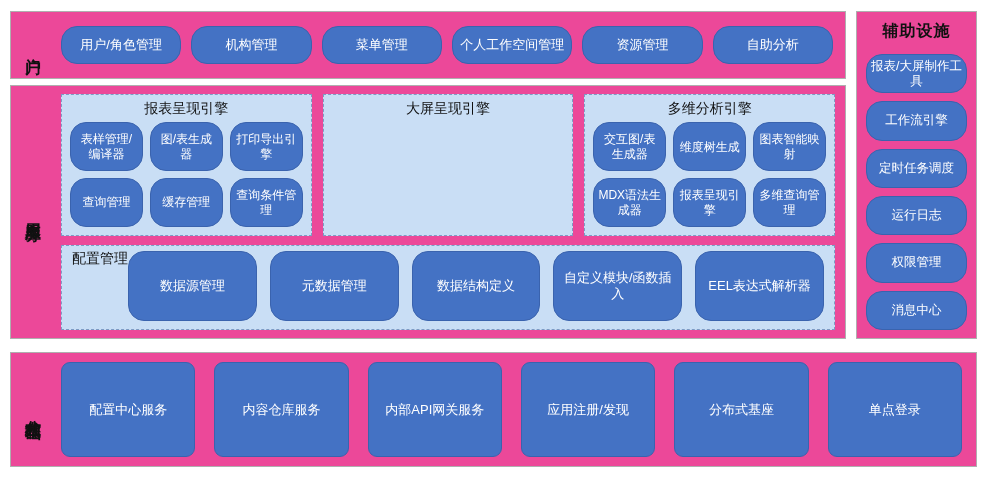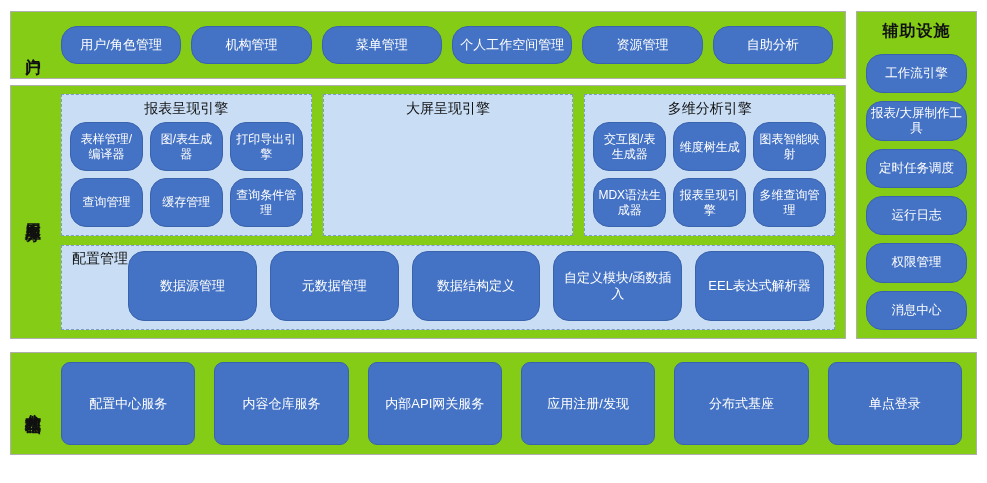--- a/index.html
+++ b/index.html
@@ -16,21 +16,21 @@
   #root {
     position: relative;
     width: 987px;
     height: 483px;
     background: #ffffff;
   }
 
   
   .section {
     position: absolute;
-    background: #84cc16;
+    background: #ec4899;
     border: 1px solid #AFAFAF;
     box-sizing: border-box;
   }
 
   
   .vcaption {
     position: absolute;
     left: 0;
     top: 0;
     bottom: 0;
@@ -169,21 +169,21 @@
     flex-direction: column;
     gap: 8px;
   }
   #aux-list .btn {
     flex: 1 1 0;
     font-size: 12.5px;
   }
 
   
   #base-section {
-    left: 10px; top: 352px; width: 967px; height: 103px;
+    left: 10px; top: 352px; width: 967px; height: 115px;
   }
   #base-row {
     position: absolute;
     left: 50px; right: 14px; top: 9px; bottom: 9px;
     display: flex;
     gap: 19px;
   }
   #base-row .btn {
     flex: 1 1 0;
     font-size: 13px;
@@ -254,22 +254,22 @@
           <div class="btn">EEL表达式解析器</div>
         </div>
       </div>
 
     </div>
   </div>
 
   <div class="section" id="aux-section">
     <div id="aux-title">辅助设施</div>
     <div id="aux-list">
+      <div class="btn">报表/大屏制作工具</div>
       <div class="btn">工作流引擎</div>
-      <div class="btn">报表/大屏制作工具</div>
       <div class="btn">定时任务调度</div>
       <div class="btn">运行日志</div>
       <div class="btn">权限管理</div>
       <div class="btn">消息中心</div>
     </div>
   </div>
 
   <div class="section" id="base-section">
     <div class="vcaption">分布式基础</div>
     <div id="base-row">

